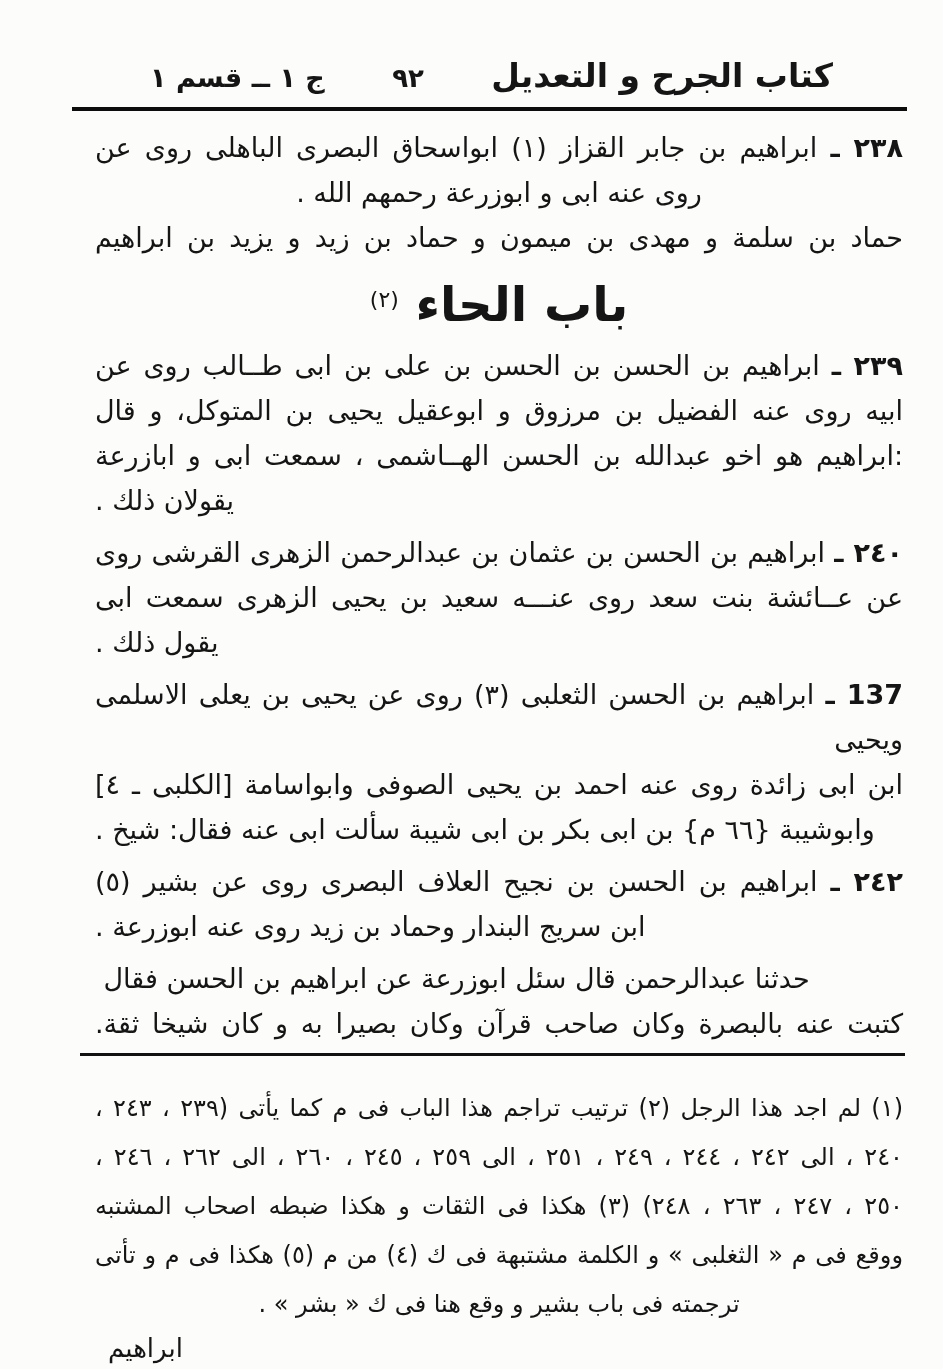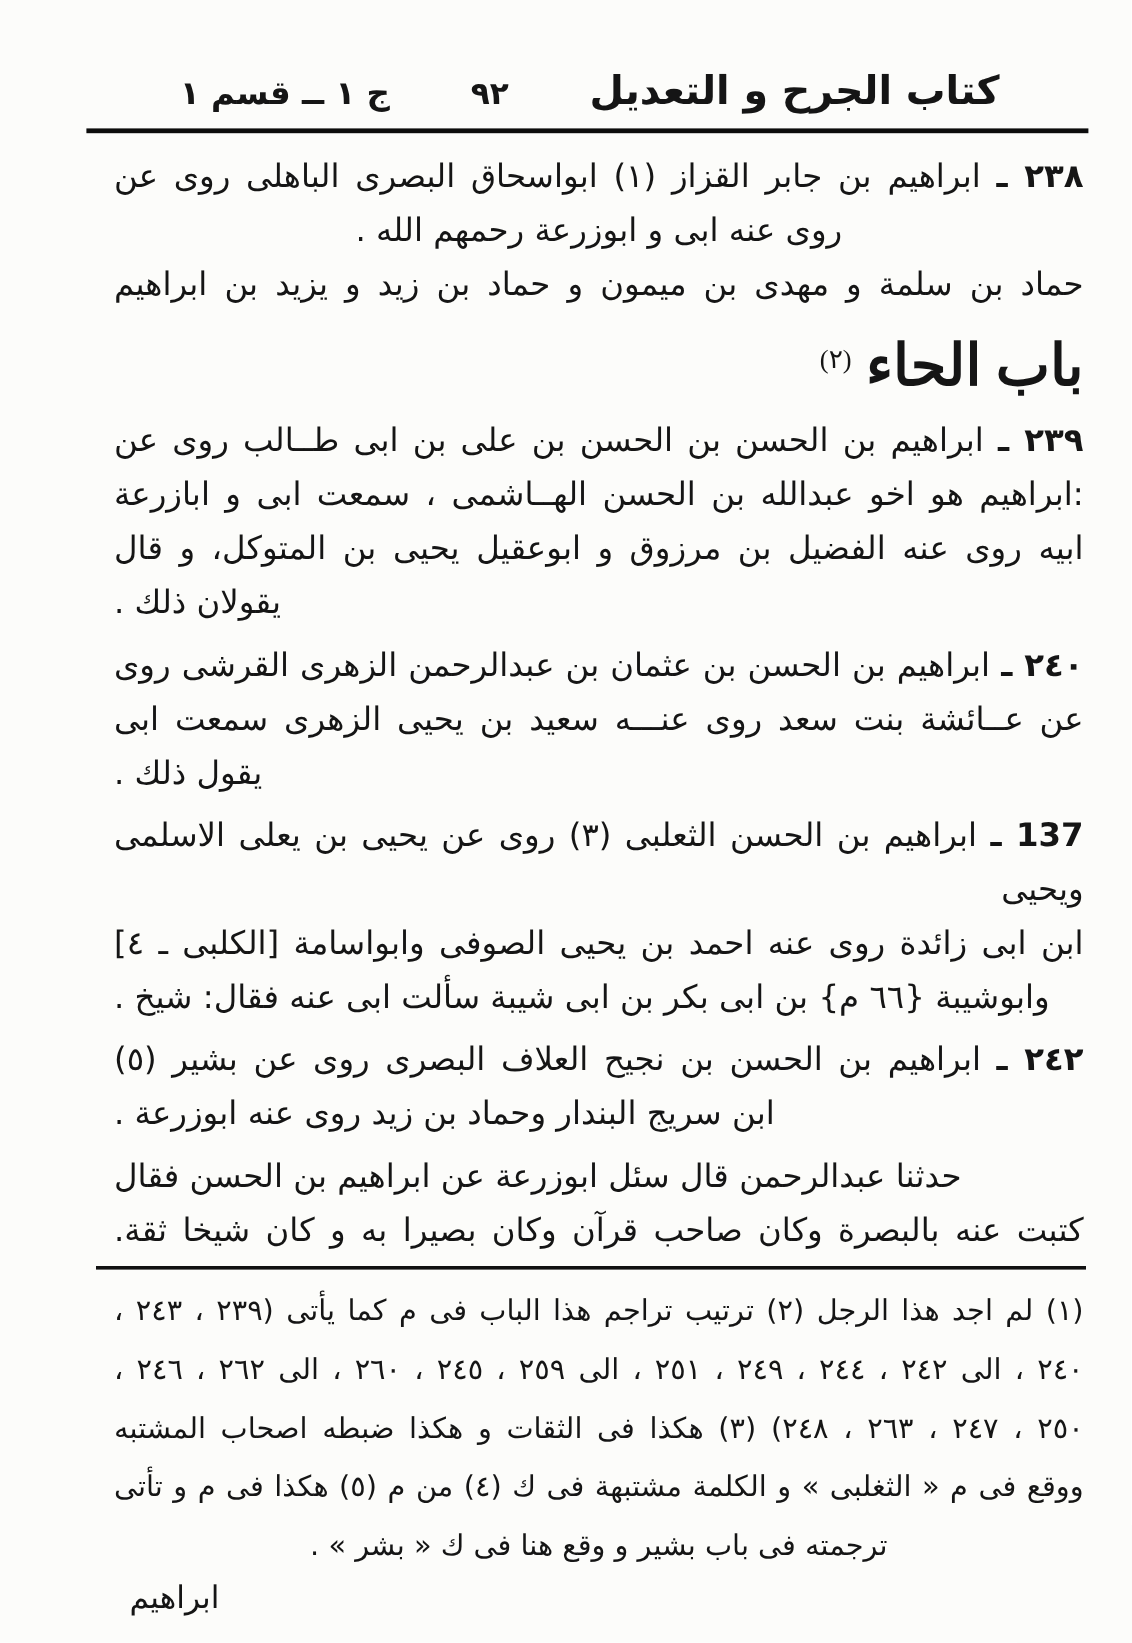--- a/index.html
+++ b/index.html
@@ -38,47 +38,47 @@
   
   .content {
     direction: rtl;
     padding: 14px 40px 0 95px;
     font-size: 27px;
     line-height: 45px;
   }
   .entry { margin-bottom: 7px; }
   .line  { direction: rtl; }
   .j  { text-align: justify; text-align-last: justify; }
-  .r  { text-align: left; }
+  .r  { text-align: center; }
   .l  { text-align: left;  }
   .c  { text-align: center; }
   .ind { padding-right: 85px; }
   .enum { font-weight: bold; }
   
   .bab {
+    text-align: center;
     font-size: 48px;
     font-weight: bold;
     line-height: 66px;
     margin: 2px 0 6px 0;
-    font-family: Liberation Serif, serif;
   }
   .bab-ref {
     font-size: 22px;
     font-weight: normal;
     vertical-align: 14px;
   }
   
   .footnote-separator {
     height: 3px;
     background: #111;
     margin: 6px 38px 0 80px;
   }
   .footnotes {
     direction: rtl;
-    padding: 10px 40px 0 95px;
+    padding: 28px 40px 0 95px;
     font-size: 24px;
     line-height: 49px;
   }
   
   .catchword-row {
     direction: ltr;
     text-align: left;
     padding-left: 108px;
     margin-top: 4px;
     font-size: 26px;
@@ -110,22 +110,22 @@
     <div class="bab">
       <span>باب الحاء</span>
       <span class="bab-ref">(٢)</span>
     </div>
 
     <div class="entry">
       <div class="line j">
         <span class="enum">٢٣٩ ـ</span>
         <span>ابراهيم بن الحسن بن الحسن بن على بن ابى طــالب روى عن</span>
       </div>
+      <div class="line j">ابيه روى عنه الفضيل بن مرزوق و ابوعقيل يحيى بن المتوكل، و قال</div>
       <div class="line j">:ابراهيم هو اخو عبدالله بن الحسن الهــاشمى ، سمعت ابى و ابازرعة</div>
-      <div class="line j">ابيه روى عنه الفضيل بن مرزوق و ابوعقيل يحيى بن المتوكل، و قال</div>
       <div class="line l">يقولان ذلك .</div>
     </div>
 
     <div class="entry">
       <div class="line j">
         <span class="enum">٢٤٠ ـ</span>
         <span>ابراهيم بن الحسن بن عثمان بن عبدالرحمن الزهرى القرشى روى</span>
       </div>
       <div class="line j">عن عــائشة بنت سعد روى عنـــه سعيد بن يحيى الزهرى سمعت ابى</div>
       <div class="line l">يقول ذلك .</div>

